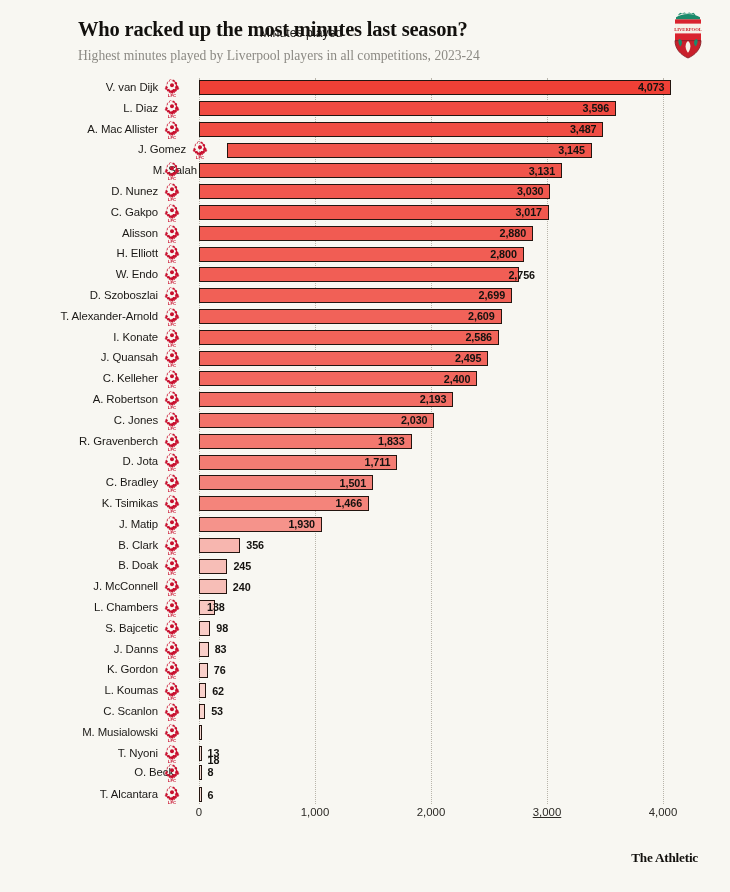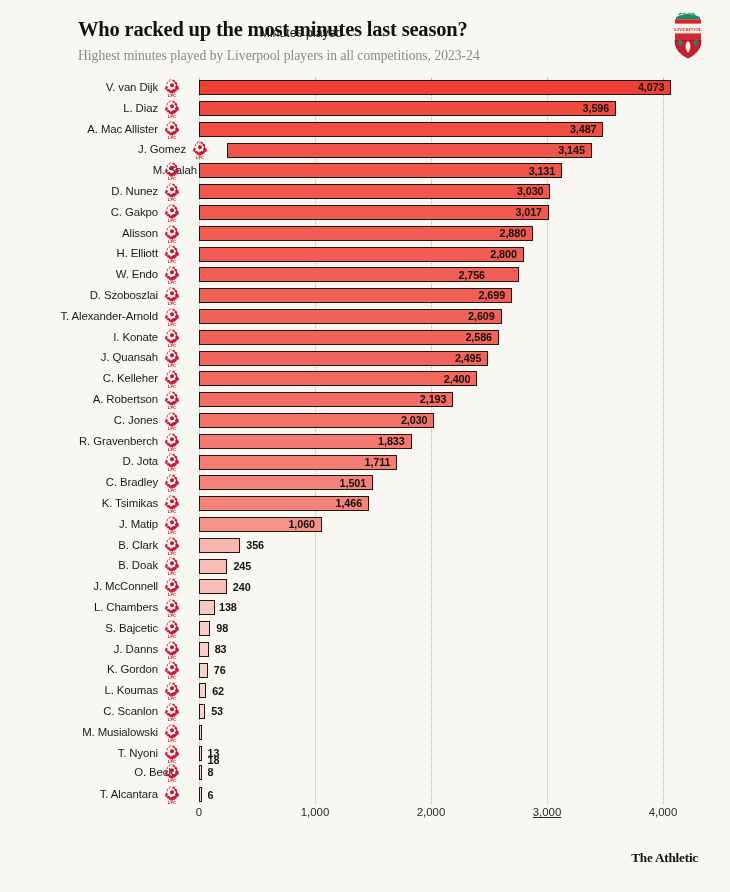--- a/index.html
+++ b/index.html
@@ -211,21 +211,21 @@
       <div class="row" style="top: 193.2px;">
         <div class="name">W. Endo</div>
         <span class="bird"><svg viewBox="0 0 20 19">
             <path d="M10.2 1.1c.7-.5 1.5-.6 2.1-.2.5.3.7.9.5 1.5 1 .1 1.8.6 2.2 1.4.3.7.2 1.5-.3 2.1.8.4 1.3 1.1 1.3 1.9 0 .9-.6 1.7-1.5 2 .5.6.6 1.4.2 2-.4.7-1.2 1-2 .8l.3 1.6-1.5-.9-.6 1.9-1-1.5-1.1 1.6-.5-2-1.6.9.4-1.7c-.9.2-1.7-.1-2.1-.8-.4-.7-.3-1.5.3-2.1-.9-.3-1.5-1.1-1.4-2 0-.8.5-1.5 1.3-1.9-.5-.6-.6-1.4-.3-2.1.4-.8 1.2-1.3 2.2-1.4-.2-.6 0-1.2.5-1.5.6-.4 1.4-.3 2.1.2l-.2.3c-.5-.3-1-.4-1.4-.2-.4.3-.5.8-.2 1.3l-.6.1c-.8 0-1.4.4-1.7 1-.2.5-.1 1.1.3 1.5l-.5.2c-.6.3-1 .8-1 1.4 0 .7.5 1.3 1.2 1.4l-.3.4c-.4.4-.5 1-.2 1.4.3.5.9.6 1.5.4l.8-.3-.2 1 .7-.4.4 1.5.8-1.2.8 1.1.4-1.4.8.5-.2-1 .8.2c.6.2 1.2 0 1.5-.4.3-.5.2-1-.2-1.4l-.4-.4c.7-.1 1.3-.7 1.3-1.4 0-.6-.4-1.2-1-1.4l-.5-.2c.4-.4.5-1 .3-1.5-.3-.6-.9-1-1.7-1l-.6-.1c.3-.5.2-1-.2-1.3-.4-.2-.9-.1-1.4.2z" fill="#c8102e"></path>
             <path d="M10 4.2c1.1 0 2 .9 2 2s-.9 2-2 2-2-.9-2-2 .9-2 2-2z" fill="#c8102e"></path>
             <path d="M3.2 7.8c1.3-.6 2.4-.3 3 .7l-1.3.5.9.7-1.4.4.8.8-2-.2.6-.8-1.3-.3 1-.7z" fill="#c8102e"></path>
             <path d="M16.8 7.8c-1.3-.6-2.4-.3-3 .7l1.3.5-.9.7 1.4.4-.8.8 2-.2-.6-.8 1.3-.3-1-.7z" fill="#c8102e"></path>
             <text x="10" y="18.4" font-size="4.3" font-family="Liberation Sans, sans-serif" font-weight="bold" fill="#c8102e" text-anchor="middle">LFC</text>
           </svg></span>
         <div class="bar" style="width: 319.696px; background: rgb(241, 94, 85);"></div>
-        <div class="val inside" style="left: 485px;">2,756</div>
+        <div class="val inside" style="left: 535px;">2,756</div>
       </div>
       <div class="row" style="top: 214px;">
         <div class="name">D. Szoboszlai</div>
         <span class="bird"><svg viewBox="0 0 20 19">
             <path d="M10.2 1.1c.7-.5 1.5-.6 2.1-.2.5.3.7.9.5 1.5 1 .1 1.8.6 2.2 1.4.3.7.2 1.5-.3 2.1.8.4 1.3 1.1 1.3 1.9 0 .9-.6 1.7-1.5 2 .5.6.6 1.4.2 2-.4.7-1.2 1-2 .8l.3 1.6-1.5-.9-.6 1.9-1-1.5-1.1 1.6-.5-2-1.6.9.4-1.7c-.9.2-1.7-.1-2.1-.8-.4-.7-.3-1.5.3-2.1-.9-.3-1.5-1.1-1.4-2 0-.8.5-1.5 1.3-1.9-.5-.6-.6-1.4-.3-2.1.4-.8 1.2-1.3 2.2-1.4-.2-.6 0-1.2.5-1.5.6-.4 1.4-.3 2.1.2l-.2.3c-.5-.3-1-.4-1.4-.2-.4.3-.5.8-.2 1.3l-.6.1c-.8 0-1.4.4-1.7 1-.2.5-.1 1.1.3 1.5l-.5.2c-.6.3-1 .8-1 1.4 0 .7.5 1.3 1.2 1.4l-.3.4c-.4.4-.5 1-.2 1.4.3.5.9.6 1.5.4l.8-.3-.2 1 .7-.4.4 1.5.8-1.2.8 1.1.4-1.4.8.5-.2-1 .8.2c.6.2 1.2 0 1.5-.4.3-.5.2-1-.2-1.4l-.4-.4c.7-.1 1.3-.7 1.3-1.4 0-.6-.4-1.2-1-1.4l-.5-.2c.4-.4.5-1 .3-1.5-.3-.6-.9-1-1.7-1l-.6-.1c.3-.5.2-1-.2-1.3-.4-.2-.9-.1-1.4.2z" fill="#c8102e"></path>
             <path d="M10 4.2c1.1 0 2 .9 2 2s-.9 2-2 2-2-.9-2-2 .9-2 2-2z" fill="#c8102e"></path>
             <path d="M3.2 7.8c1.3-.6 2.4-.3 3 .7l-1.3.5.9.7-1.4.4.8.8-2-.2.6-.8-1.3-.3 1-.7z" fill="#c8102e"></path>
             <path d="M16.8 7.8c-1.3-.6-2.4-.3-3 .7l1.3.5-.9.7 1.4.4-.8.8 2-.2-.6-.8 1.3-.3-1-.7z" fill="#c8102e"></path>
             <text x="10" y="18.4" font-size="4.3" font-family="Liberation Sans, sans-serif" font-weight="bold" fill="#c8102e" text-anchor="middle">LFC</text>
           </svg></span>
@@ -355,21 +355,21 @@
       <div class="row" style="top: 442.8px;">
         <div class="name">J. Matip</div>
         <span class="bird"><svg viewBox="0 0 20 19">
             <path d="M10.2 1.1c.7-.5 1.5-.6 2.1-.2.5.3.7.9.5 1.5 1 .1 1.8.6 2.2 1.4.3.7.2 1.5-.3 2.1.8.4 1.3 1.1 1.3 1.9 0 .9-.6 1.7-1.5 2 .5.6.6 1.4.2 2-.4.7-1.2 1-2 .8l.3 1.6-1.5-.9-.6 1.9-1-1.5-1.1 1.6-.5-2-1.6.9.4-1.7c-.9.2-1.7-.1-2.1-.8-.4-.7-.3-1.5.3-2.1-.9-.3-1.5-1.1-1.4-2 0-.8.5-1.5 1.3-1.9-.5-.6-.6-1.4-.3-2.1.4-.8 1.2-1.3 2.2-1.4-.2-.6 0-1.2.5-1.5.6-.4 1.4-.3 2.1.2l-.2.3c-.5-.3-1-.4-1.4-.2-.4.3-.5.8-.2 1.3l-.6.1c-.8 0-1.4.4-1.7 1-.2.5-.1 1.1.3 1.5l-.5.2c-.6.3-1 .8-1 1.4 0 .7.5 1.3 1.2 1.4l-.3.4c-.4.4-.5 1-.2 1.4.3.5.9.6 1.5.4l.8-.3-.2 1 .7-.4.4 1.5.8-1.2.8 1.1.4-1.4.8.5-.2-1 .8.2c.6.2 1.2 0 1.5-.4.3-.5.2-1-.2-1.4l-.4-.4c.7-.1 1.3-.7 1.3-1.4 0-.6-.4-1.2-1-1.4l-.5-.2c.4-.4.5-1 .3-1.5-.3-.6-.9-1-1.7-1l-.6-.1c.3-.5.2-1-.2-1.3-.4-.2-.9-.1-1.4.2z" fill="#c8102e"></path>
             <path d="M10 4.2c1.1 0 2 .9 2 2s-.9 2-2 2-2-.9-2-2 .9-2 2-2z" fill="#c8102e"></path>
             <path d="M3.2 7.8c1.3-.6 2.4-.3 3 .7l-1.3.5.9.7-1.4.4.8.8-2-.2.6-.8-1.3-.3 1-.7z" fill="#c8102e"></path>
             <path d="M16.8 7.8c-1.3-.6-2.4-.3-3 .7l1.3.5-.9.7 1.4.4-.8.8 2-.2-.6-.8 1.3-.3-1-.7z" fill="#c8102e"></path>
             <text x="10" y="18.4" font-size="4.3" font-family="Liberation Sans, sans-serif" font-weight="bold" fill="#c8102e" text-anchor="middle">LFC</text>
           </svg></span>
         <div class="bar" style="width: 122.96px; background: rgb(245, 147, 139);"></div>
-        <div class="val inside" style="left: 314.96px;">1,060</div>
+        <div class="val inside" style="left: 314.96px;">1,930</div>
       </div>
       <div class="row" style="top: 463.6px;">
         <div class="name">B. Clark</div>
         <span class="bird"><svg viewBox="0 0 20 19">
             <path d="M10.2 1.1c.7-.5 1.5-.6 2.1-.2.5.3.7.9.5 1.5 1 .1 1.8.6 2.2 1.4.3.7.2 1.5-.3 2.1.8.4 1.3 1.1 1.3 1.9 0 .9-.6 1.7-1.5 2 .5.6.6 1.4.2 2-.4.7-1.2 1-2 .8l.3 1.6-1.5-.9-.6 1.9-1-1.5-1.1 1.6-.5-2-1.6.9.4-1.7c-.9.2-1.7-.1-2.1-.8-.4-.7-.3-1.5.3-2.1-.9-.3-1.5-1.1-1.4-2 0-.8.5-1.5 1.3-1.9-.5-.6-.6-1.4-.3-2.1.4-.8 1.2-1.3 2.2-1.4-.2-.6 0-1.2.5-1.5.6-.4 1.4-.3 2.1.2l-.2.3c-.5-.3-1-.4-1.4-.2-.4.3-.5.8-.2 1.3l-.6.1c-.8 0-1.4.4-1.7 1-.2.5-.1 1.1.3 1.5l-.5.2c-.6.3-1 .8-1 1.4 0 .7.5 1.3 1.2 1.4l-.3.4c-.4.4-.5 1-.2 1.4.3.5.9.6 1.5.4l.8-.3-.2 1 .7-.4.4 1.5.8-1.2.8 1.1.4-1.4.8.5-.2-1 .8.2c.6.2 1.2 0 1.5-.4.3-.5.2-1-.2-1.4l-.4-.4c.7-.1 1.3-.7 1.3-1.4 0-.6-.4-1.2-1-1.4l-.5-.2c.4-.4.5-1 .3-1.5-.3-.6-.9-1-1.7-1l-.6-.1c.3-.5.2-1-.2-1.3-.4-.2-.9-.1-1.4.2z" fill="#c8102e"></path>
             <path d="M10 4.2c1.1 0 2 .9 2 2s-.9 2-2 2-2-.9-2-2 .9-2 2-2z" fill="#c8102e"></path>
             <path d="M3.2 7.8c1.3-.6 2.4-.3 3 .7l-1.3.5.9.7-1.4.4.8.8-2-.2.6-.8-1.3-.3 1-.7z" fill="#c8102e"></path>
             <path d="M16.8 7.8c-1.3-.6-2.4-.3-3 .7l1.3.5-.9.7 1.4.4-.8.8 2-.2-.6-.8 1.3-.3-1-.7z" fill="#c8102e"></path>
             <text x="10" y="18.4" font-size="4.3" font-family="Liberation Sans, sans-serif" font-weight="bold" fill="#c8102e" text-anchor="middle">LFC</text>
           </svg></span>
@@ -403,21 +403,21 @@
       <div class="row" style="top: 526px;">
         <div class="name">L. Chambers</div>
         <span class="bird"><svg viewBox="0 0 20 19">
             <path d="M10.2 1.1c.7-.5 1.5-.6 2.1-.2.5.3.7.9.5 1.5 1 .1 1.8.6 2.2 1.4.3.7.2 1.5-.3 2.1.8.4 1.3 1.1 1.3 1.9 0 .9-.6 1.7-1.5 2 .5.6.6 1.4.2 2-.4.7-1.2 1-2 .8l.3 1.6-1.5-.9-.6 1.9-1-1.5-1.1 1.6-.5-2-1.6.9.4-1.7c-.9.2-1.7-.1-2.1-.8-.4-.7-.3-1.5.3-2.1-.9-.3-1.5-1.1-1.4-2 0-.8.5-1.5 1.3-1.9-.5-.6-.6-1.4-.3-2.1.4-.8 1.2-1.3 2.2-1.4-.2-.6 0-1.2.5-1.5.6-.4 1.4-.3 2.1.2l-.2.3c-.5-.3-1-.4-1.4-.2-.4.3-.5.8-.2 1.3l-.6.1c-.8 0-1.4.4-1.7 1-.2.5-.1 1.1.3 1.5l-.5.2c-.6.3-1 .8-1 1.4 0 .7.5 1.3 1.2 1.4l-.3.4c-.4.4-.5 1-.2 1.4.3.5.9.6 1.5.4l.8-.3-.2 1 .7-.4.4 1.5.8-1.2.8 1.1.4-1.4.8.5-.2-1 .8.2c.6.2 1.2 0 1.5-.4.3-.5.2-1-.2-1.4l-.4-.4c.7-.1 1.3-.7 1.3-1.4 0-.6-.4-1.2-1-1.4l-.5-.2c.4-.4.5-1 .3-1.5-.3-.6-.9-1-1.7-1l-.6-.1c.3-.5.2-1-.2-1.3-.4-.2-.9-.1-1.4.2z" fill="#c8102e"></path>
             <path d="M10 4.2c1.1 0 2 .9 2 2s-.9 2-2 2-2-.9-2-2 .9-2 2-2z" fill="#c8102e"></path>
             <path d="M3.2 7.8c1.3-.6 2.4-.3 3 .7l-1.3.5.9.7-1.4.4.8.8-2-.2.6-.8-1.3-.3 1-.7z" fill="#c8102e"></path>
             <path d="M16.8 7.8c-1.3-.6-2.4-.3-3 .7l1.3.5-.9.7 1.4.4-.8.8 2-.2-.6-.8 1.3-.3-1-.7z" fill="#c8102e"></path>
             <text x="10" y="18.4" font-size="4.3" font-family="Liberation Sans, sans-serif" font-weight="bold" fill="#c8102e" text-anchor="middle">LFC</text>
           </svg></span>
         <div class="bar" style="width: 16.008px; background: rgb(248, 200, 193);"></div>
-        <div class="val" style="left: 219px;">138</div>
+        <div class="val" style="left: 207px;">138</div>
       </div>
       <div class="row" style="top: 546.8px;">
         <div class="name">S. Bajcetic</div>
         <span class="bird"><svg viewBox="0 0 20 19">
             <path d="M10.2 1.1c.7-.5 1.5-.6 2.1-.2.5.3.7.9.5 1.5 1 .1 1.8.6 2.2 1.4.3.7.2 1.5-.3 2.1.8.4 1.3 1.1 1.3 1.9 0 .9-.6 1.7-1.5 2 .5.6.6 1.4.2 2-.4.7-1.2 1-2 .8l.3 1.6-1.5-.9-.6 1.9-1-1.5-1.1 1.6-.5-2-1.6.9.4-1.7c-.9.2-1.7-.1-2.1-.8-.4-.7-.3-1.5.3-2.1-.9-.3-1.5-1.1-1.4-2 0-.8.5-1.5 1.3-1.9-.5-.6-.6-1.4-.3-2.1.4-.8 1.2-1.3 2.2-1.4-.2-.6 0-1.2.5-1.5.6-.4 1.4-.3 2.1.2l-.2.3c-.5-.3-1-.4-1.4-.2-.4.3-.5.8-.2 1.3l-.6.1c-.8 0-1.4.4-1.7 1-.2.5-.1 1.1.3 1.5l-.5.2c-.6.3-1 .8-1 1.4 0 .7.5 1.3 1.2 1.4l-.3.4c-.4.4-.5 1-.2 1.4.3.5.9.6 1.5.4l.8-.3-.2 1 .7-.4.4 1.5.8-1.2.8 1.1.4-1.4.8.5-.2-1 .8.2c.6.2 1.2 0 1.5-.4.3-.5.2-1-.2-1.4l-.4-.4c.7-.1 1.3-.7 1.3-1.4 0-.6-.4-1.2-1-1.4l-.5-.2c.4-.4.5-1 .3-1.5-.3-.6-.9-1-1.7-1l-.6-.1c.3-.5.2-1-.2-1.3-.4-.2-.9-.1-1.4.2z" fill="#c8102e"></path>
             <path d="M10 4.2c1.1 0 2 .9 2 2s-.9 2-2 2-2-.9-2-2 .9-2 2-2z" fill="#c8102e"></path>
             <path d="M3.2 7.8c1.3-.6 2.4-.3 3 .7l-1.3.5.9.7-1.4.4.8.8-2-.2.6-.8-1.3-.3 1-.7z" fill="#c8102e"></path>
             <path d="M16.8 7.8c-1.3-.6-2.4-.3-3 .7l1.3.5-.9.7 1.4.4-.8.8 2-.2-.6-.8 1.3-.3-1-.7z" fill="#c8102e"></path>
             <text x="10" y="18.4" font-size="4.3" font-family="Liberation Sans, sans-serif" font-weight="bold" fill="#c8102e" text-anchor="middle">LFC</text>
           </svg></span>

